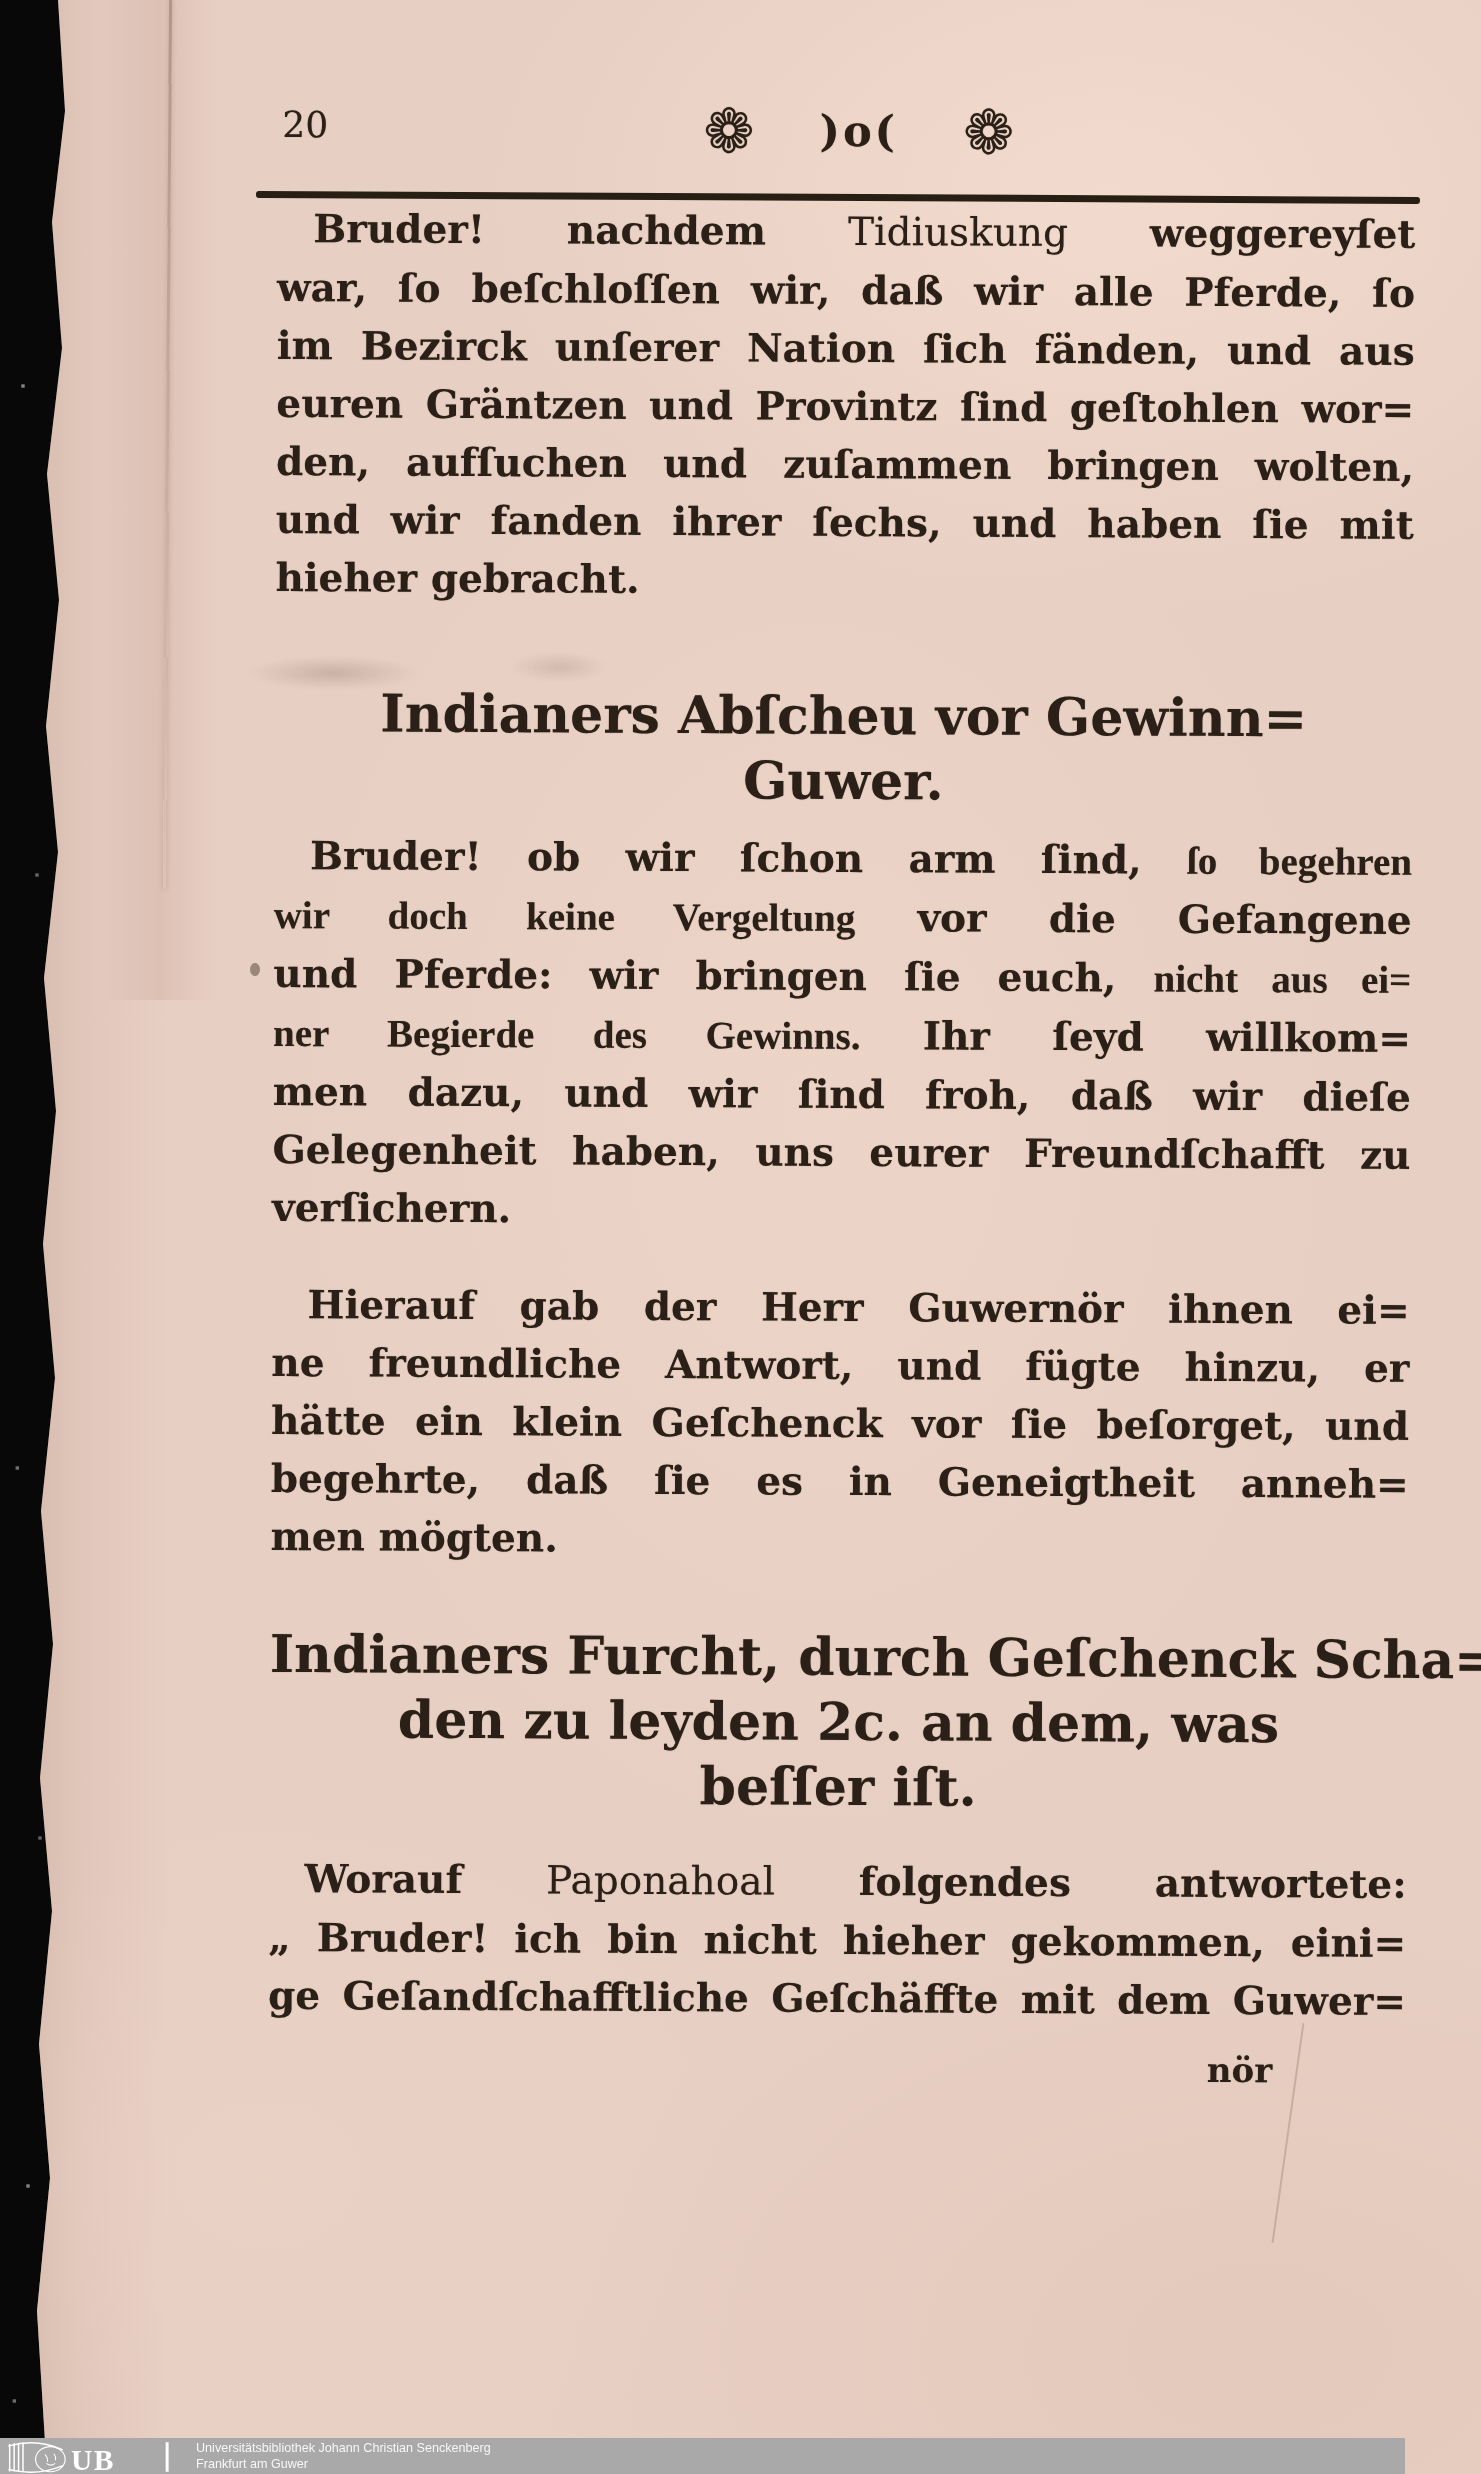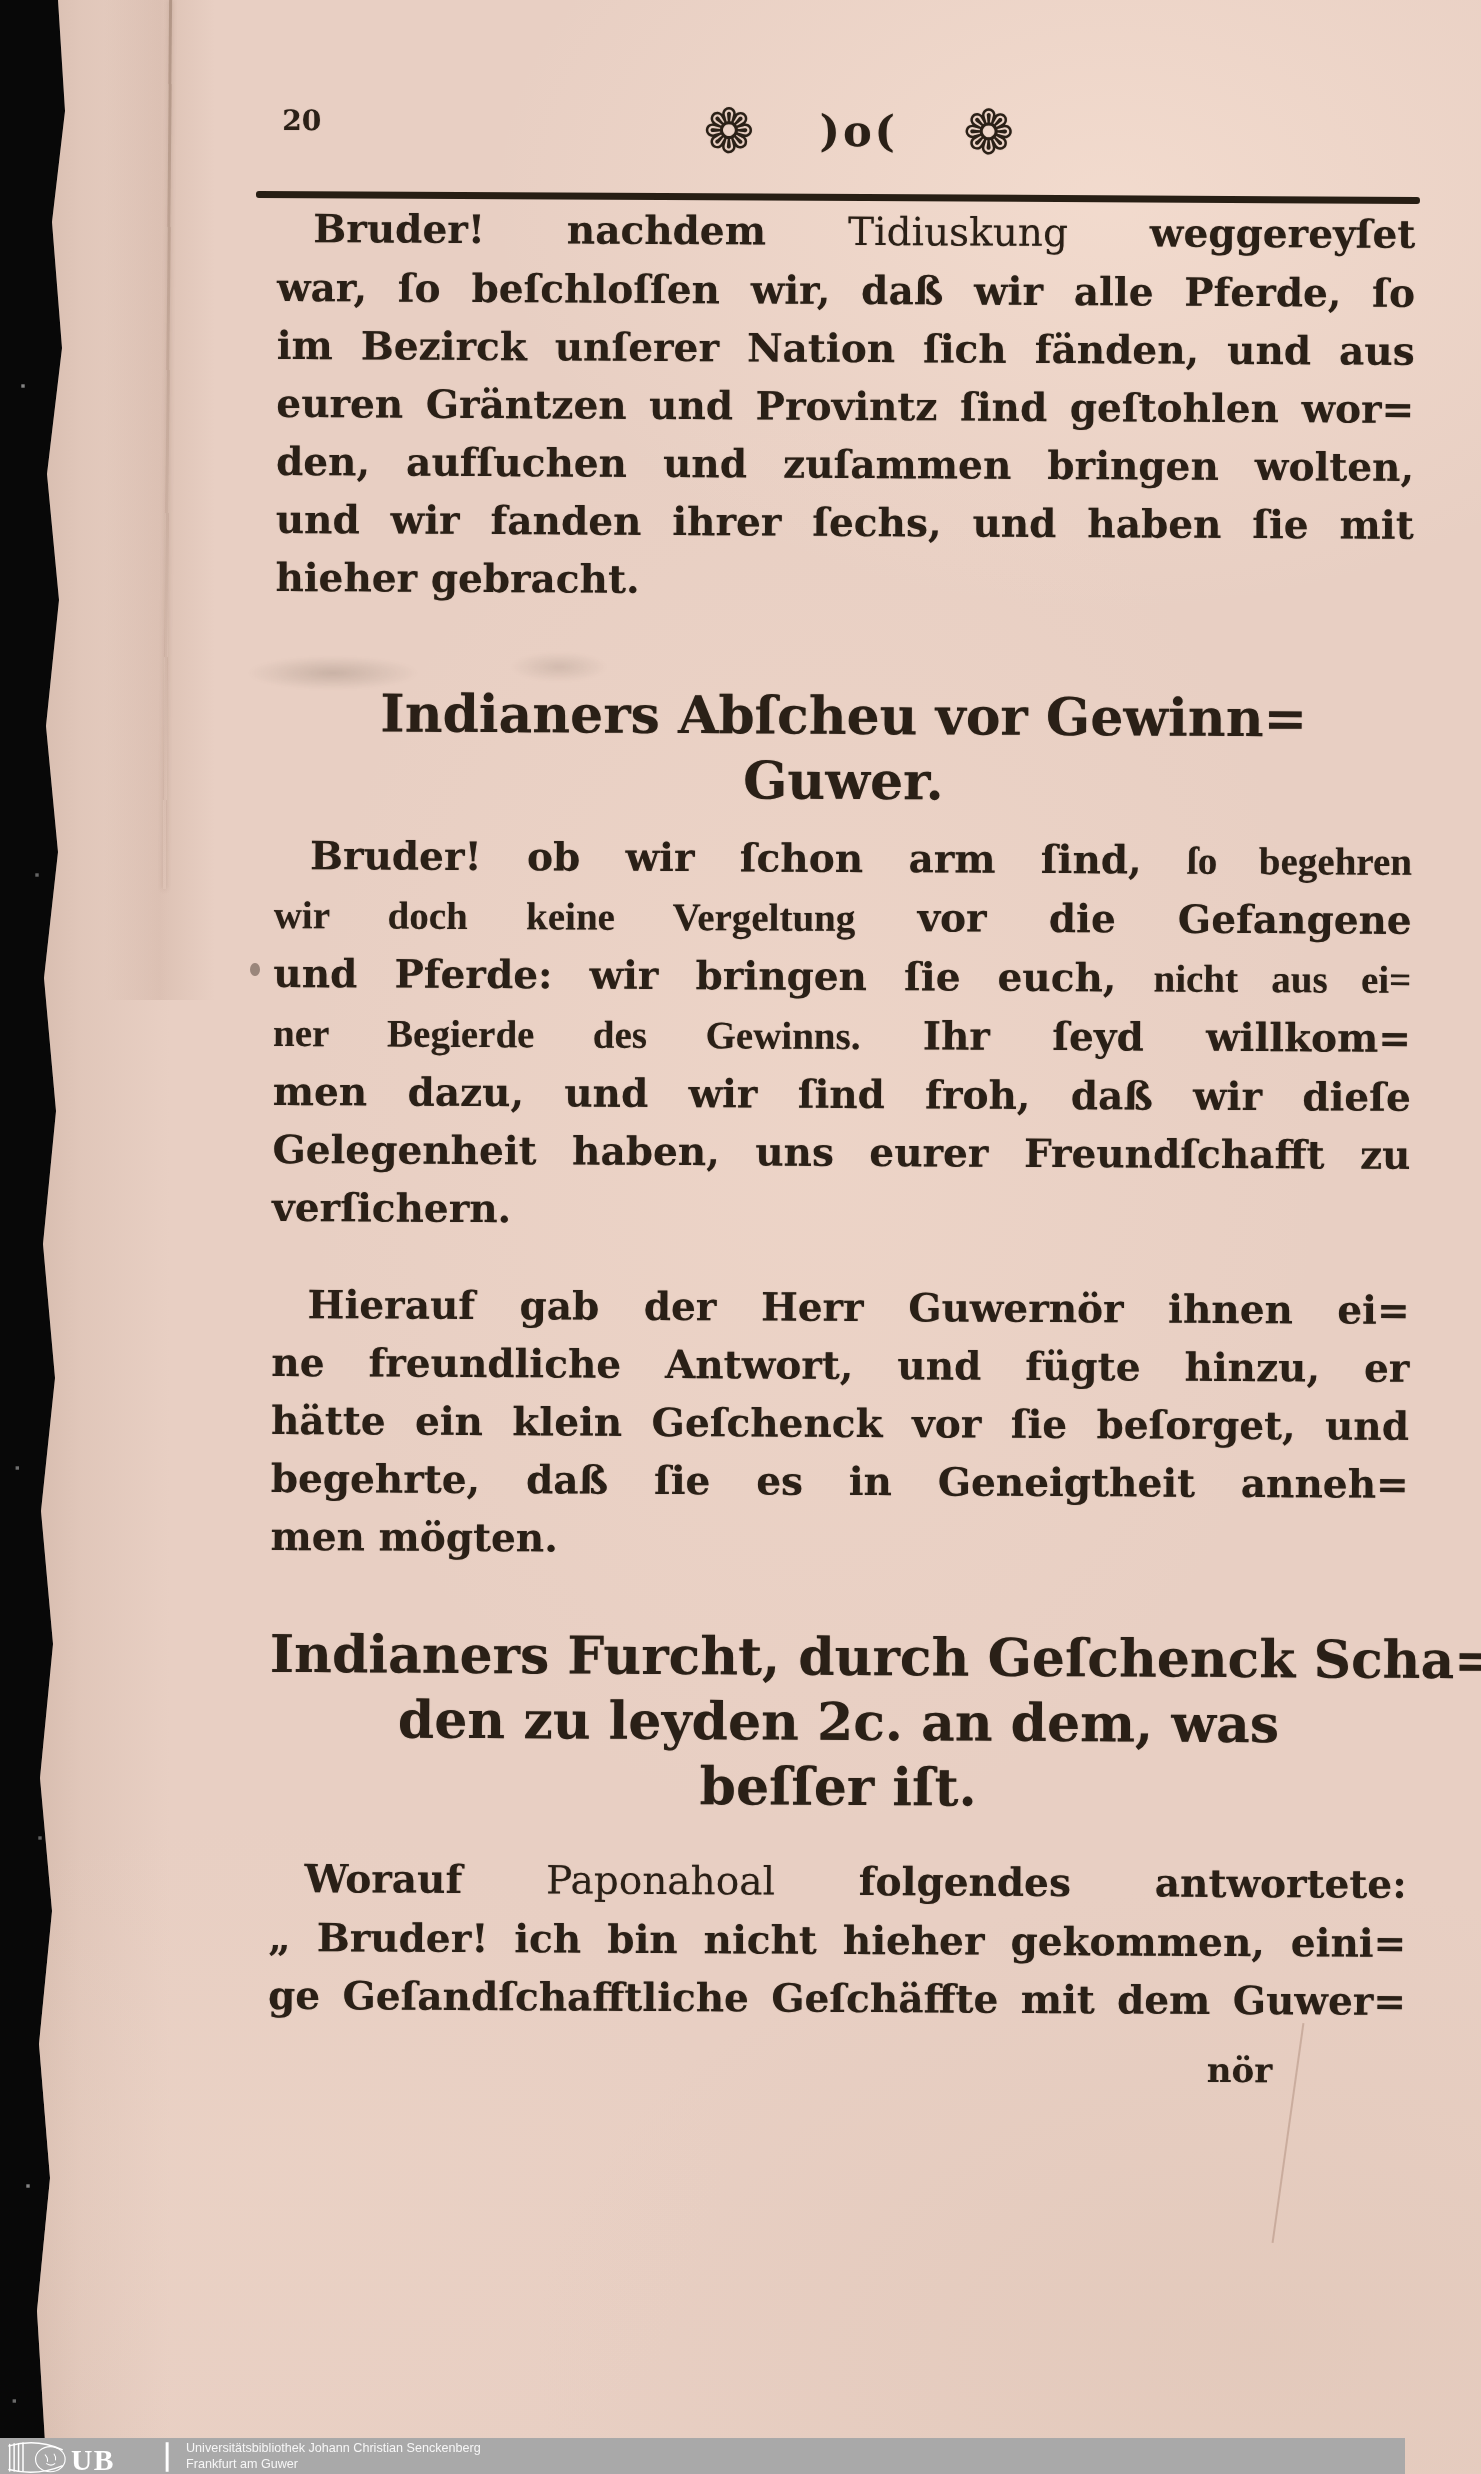--- a/index.html
+++ b/index.html
@@ -28,21 +28,21 @@
     background:radial-gradient(closest-side,rgba(90,75,60,.22),transparent);filter:blur(1.5px);}
   .smudge2{position:absolute;left:511px;top:652px;width:96px;height:30px;
     background:radial-gradient(closest-side,rgba(90,75,60,.16),transparent);filter:blur(1.5px);}
   .smudge3{position:absolute;left:250px;top:963px;width:9.6px;height:13.3px;border-radius:50%;
     background:rgba(60,45,35,.45);filter:blur(0.7px);}
   .scratch{position:absolute;left:1287px;top:2022px;width:1.5px;height:222px;
     background:rgba(140,100,80,.3);transform:rotate(8deg);}
   .content{position:absolute;left:256px;top:0;width:1167px;height:2475px;
     transform:rotate(.3deg);transform-origin:22px 193px;color:#2a2017;
     text-shadow:0 0 1.1px rgba(60,40,25,.4);}
-  .pagenum{position:absolute;left:26px;top:104px;font-size:28px;font-weight:bold;}
+  .pagenum{position:absolute;left:26px;top:104px;font-size:36px;font-weight:normal;}
   .ornaments{position:absolute;left:447px;top:95px;width:311px;display:flex;
     justify-content:space-between;align-items:center;}
   .rosette{font-family:"DejaVu Sans",sans-serif;font-size:61px;line-height:67px;}
   .sig{font-size:43px;font-weight:bold;line-height:67px;letter-spacing:3px;}
   .rule{position:absolute;left:0;top:191px;width:1164px;height:6.7px;background:#271e14;border-radius:3px;}
   .textblock{position:absolute;left:21.5px;top:199px;width:1138px;}
   .block{width:100%;}
   .paragraph .line{font-size:39px;line-height:58px;font-weight:bold;
     text-align:justify;text-align-last:justify;}
   .paragraph .line.lastline{text-align-last:left;}
@@ -50,21 +50,21 @@
   .heading .line{font-size:52px;line-height:65px;font-weight:bold;
     text-align:center;text-align-last:center;white-space:nowrap;}
   .b1{margin-top:74px;}.b2{margin-top:15.6px;}.b3{margin-top:39px;}.b4{margin-top:56px;}.b5{margin-top:33px;}
   .fraktur{}
   .antiqua{font-weight:400;}
   .schwab{font-family:"Liberation Serif",serif;}
   .catchword{position:absolute;top:2036px;right:141px;font-size:34px;font-weight:bold;line-height:58px;}
   .footer{position:absolute;left:0;bottom:0;width:1405px;height:37px;background:#a9a9a9;
     display:flex;align-items:center;z-index:6;}
   .ublogo{margin-left:6px;flex:0 0 auto;}
-  .ftext{margin-left:10px;color:#f7f7f7;font-family:"Liberation Sans",sans-serif;
+  .ftext{margin-left:20px;color:#f7f7f7;font-family:"Liberation Sans",sans-serif;
     font-size:12.6px;line-height:15.6px;}
 </style>
 </head>
 <body>
 
 <div class="stage">
   <div class="dust"></div>
 
   <div class="paper">
     <div class="foldband"></div>

